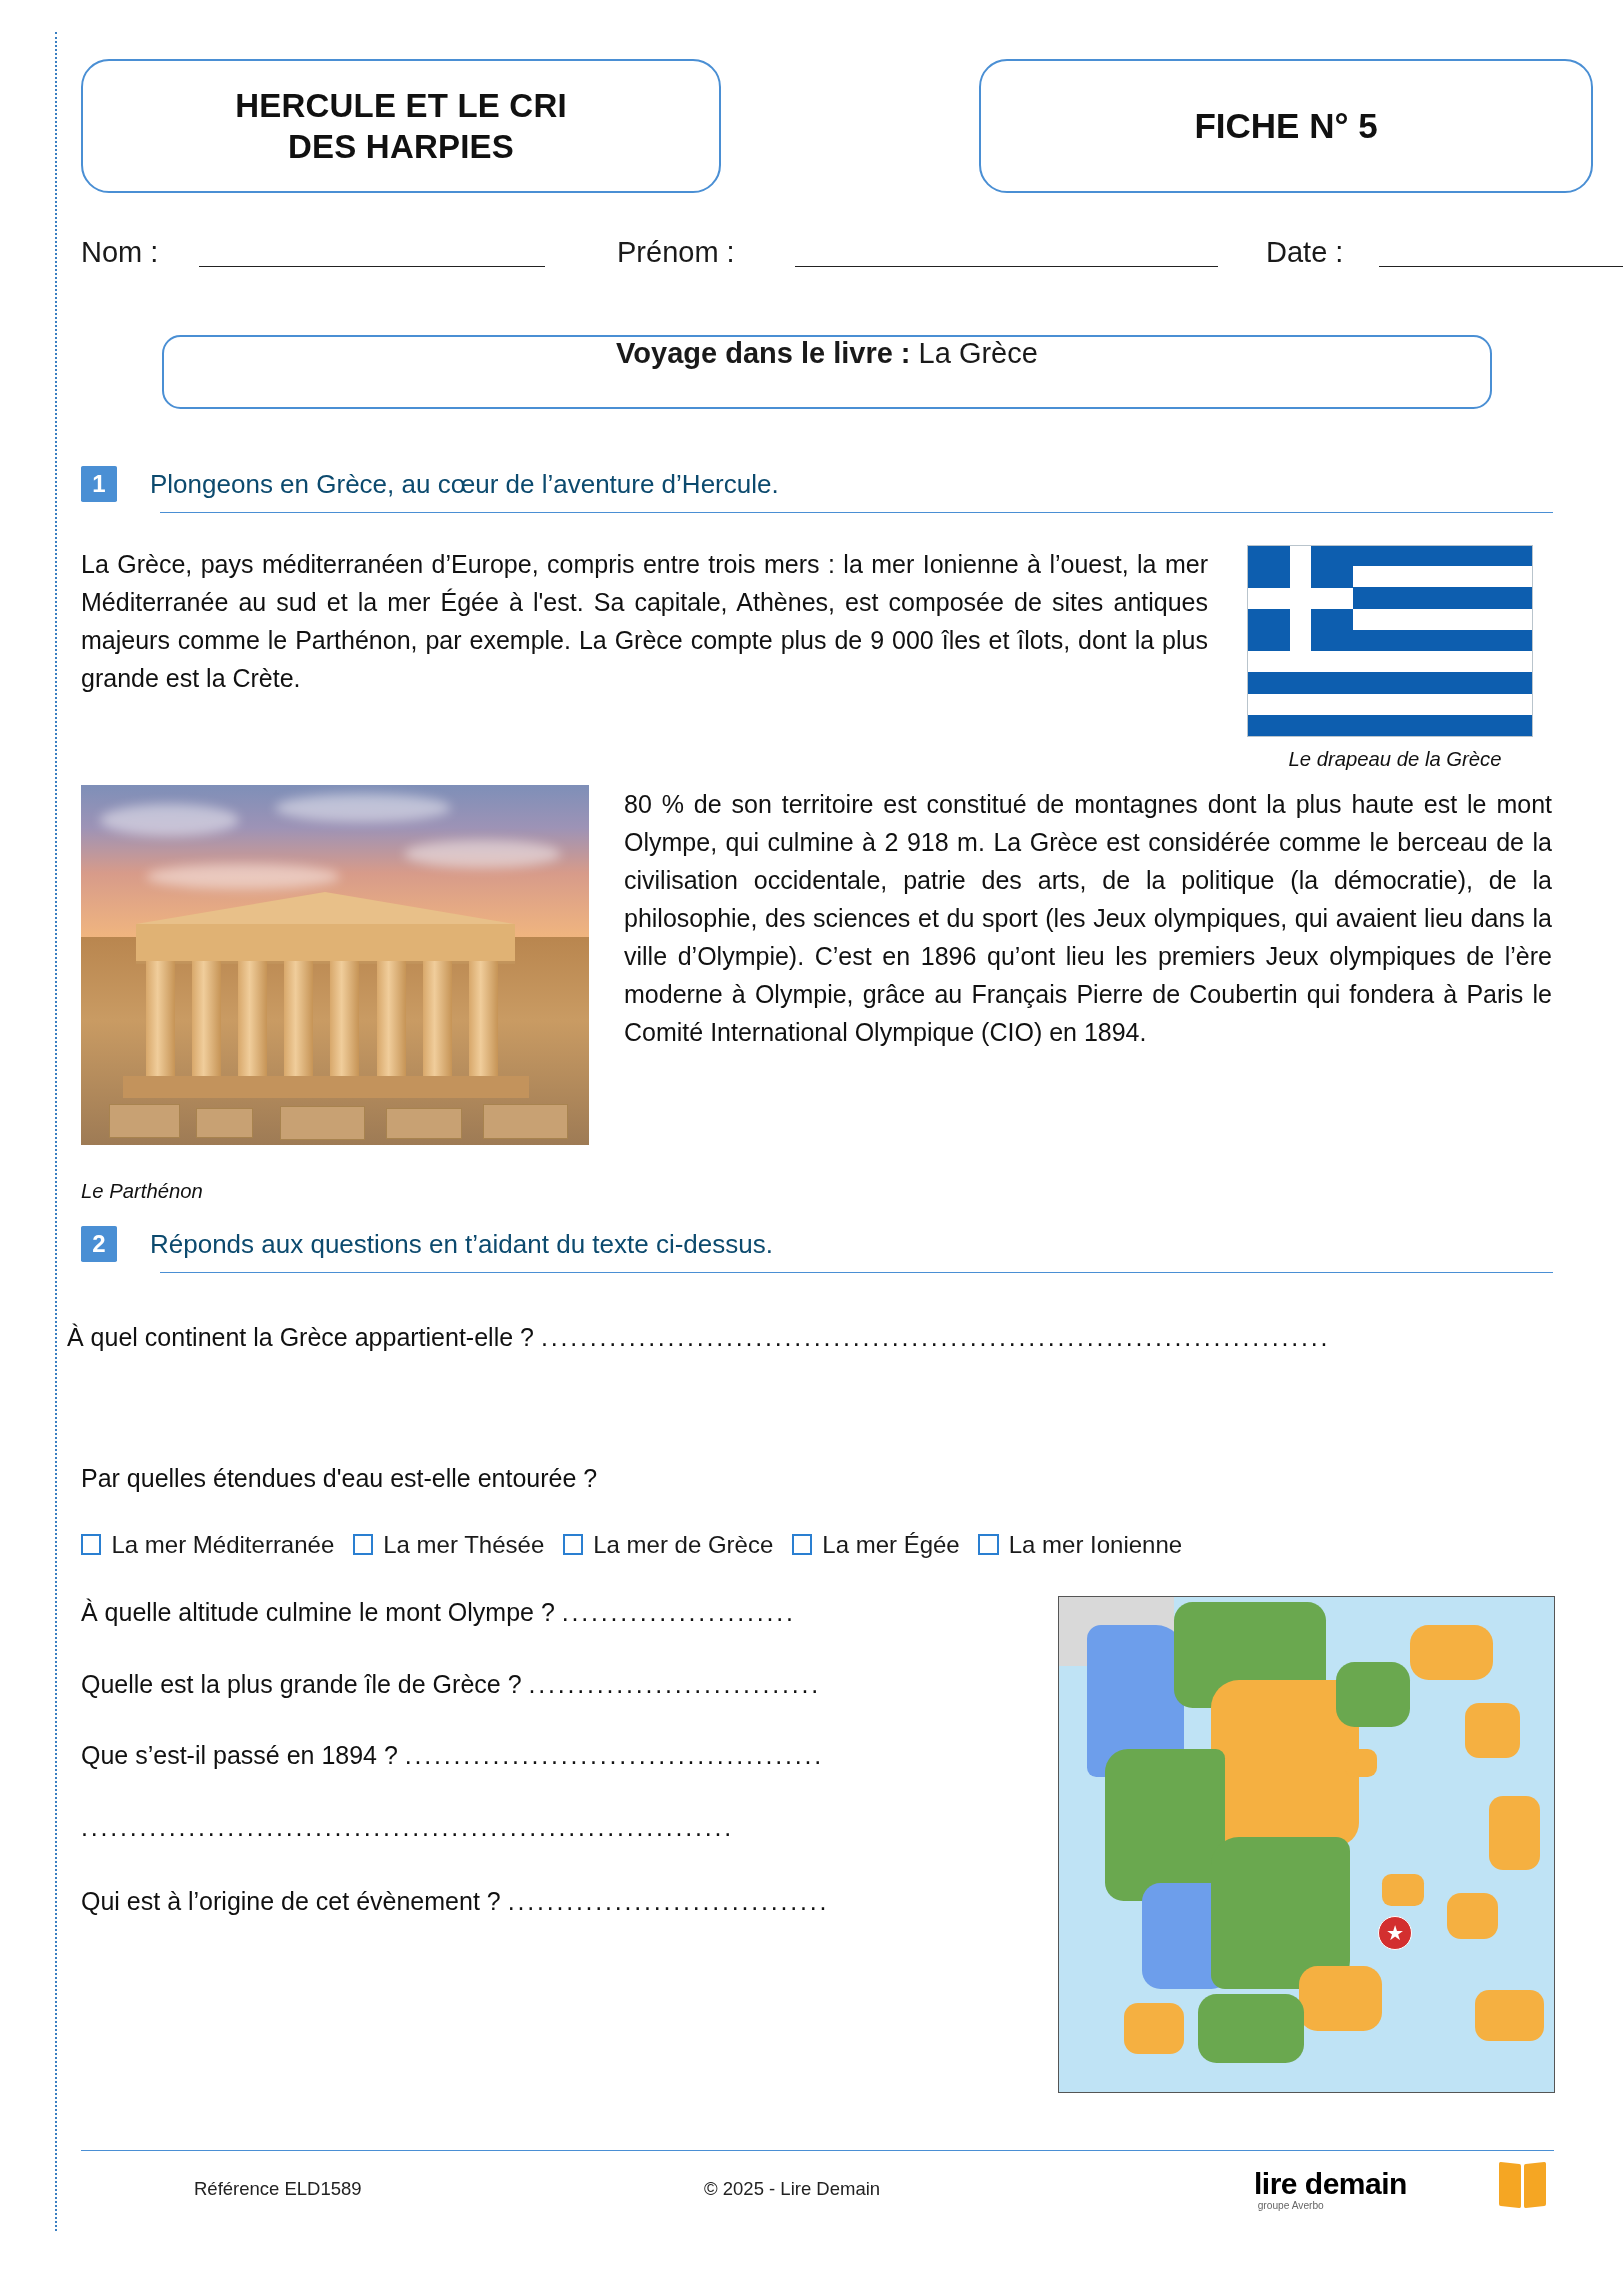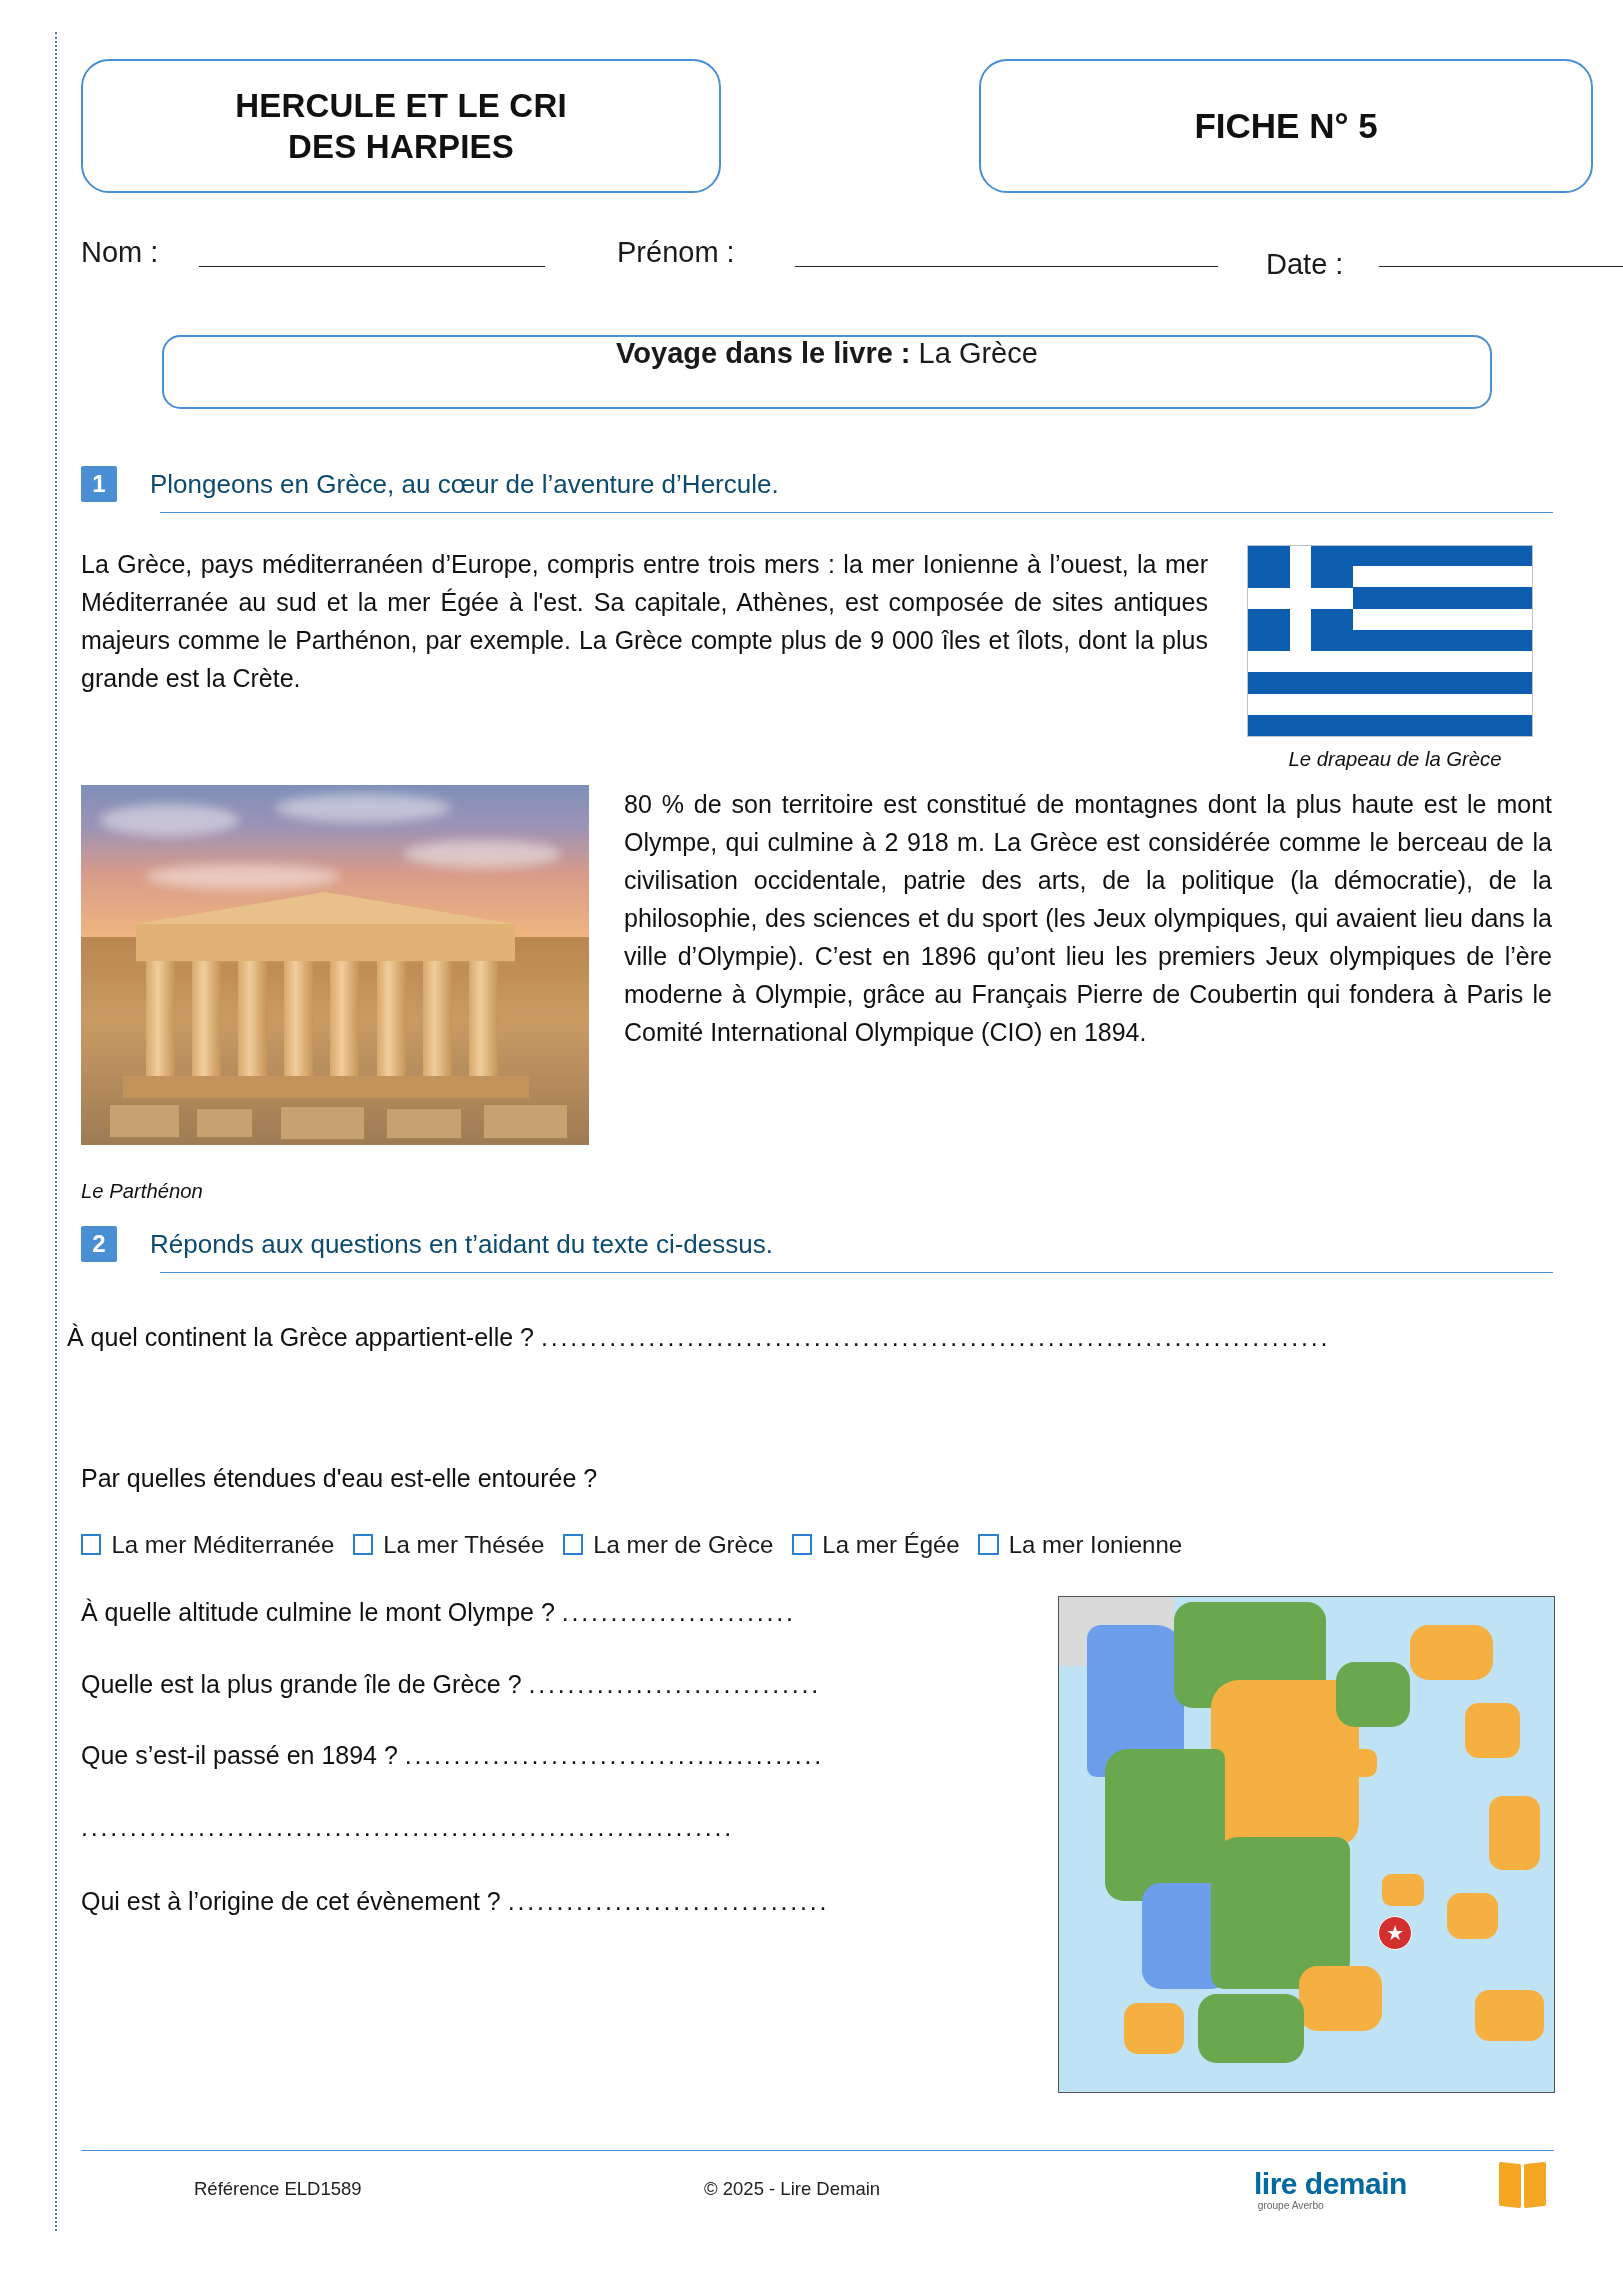--- a/index.html
+++ b/index.html
@@ -370,21 +370,21 @@
     top: 2159px;
     width: 296px;
     height: 55px;
   }
   .logo .word {
     position: absolute;
     left: 0;
     top: 8.3px;
     font-size: 30px;
     font-weight: bold;
-    color: #0369a1;
+    color: #000000;
     letter-spacing: -0.5px;
   }
   .logo .sub {
     position: absolute;
     left: 3.7px;
     top: 41px;
     font-size: 10.2px;
     color: #666;
   }
   .logo .book {
@@ -424,21 +424,21 @@
     </div>
   </div>
 
   <div class="idline">
     <span class="lbl" style="left:0; top:2.8px;">Nom :</span>
     <span class="rule" style="left:118px; top:33px; width:346px;"></span>
 
     <span class="lbl" style="left:536px; top:2.8px;">Prénom :</span>
     <span class="rule" style="left:714px; top:33px; width:423px;"></span>
 
-    <span class="lbl" style="left:1185px; top:2.8px;margin-top:12px;">Date :</span>
+    <span class="lbl" style="left:1185px; top:2.8px;">Date :</span>
     <span class="rule" style="left:1298px; top:33px; width:266px;"></span>
   </div>
 
   <div class="voyage">
     <span><b>Voyage dans le livre :</b><span> La Grèce</span></span>
   </div>
 
   <div class="sec" style="top:466px;">
     <div class="num">1</div>
     <div class="txt">Plongeons en Grèce, au cœur de l’aventure d’Hercule.</div>

